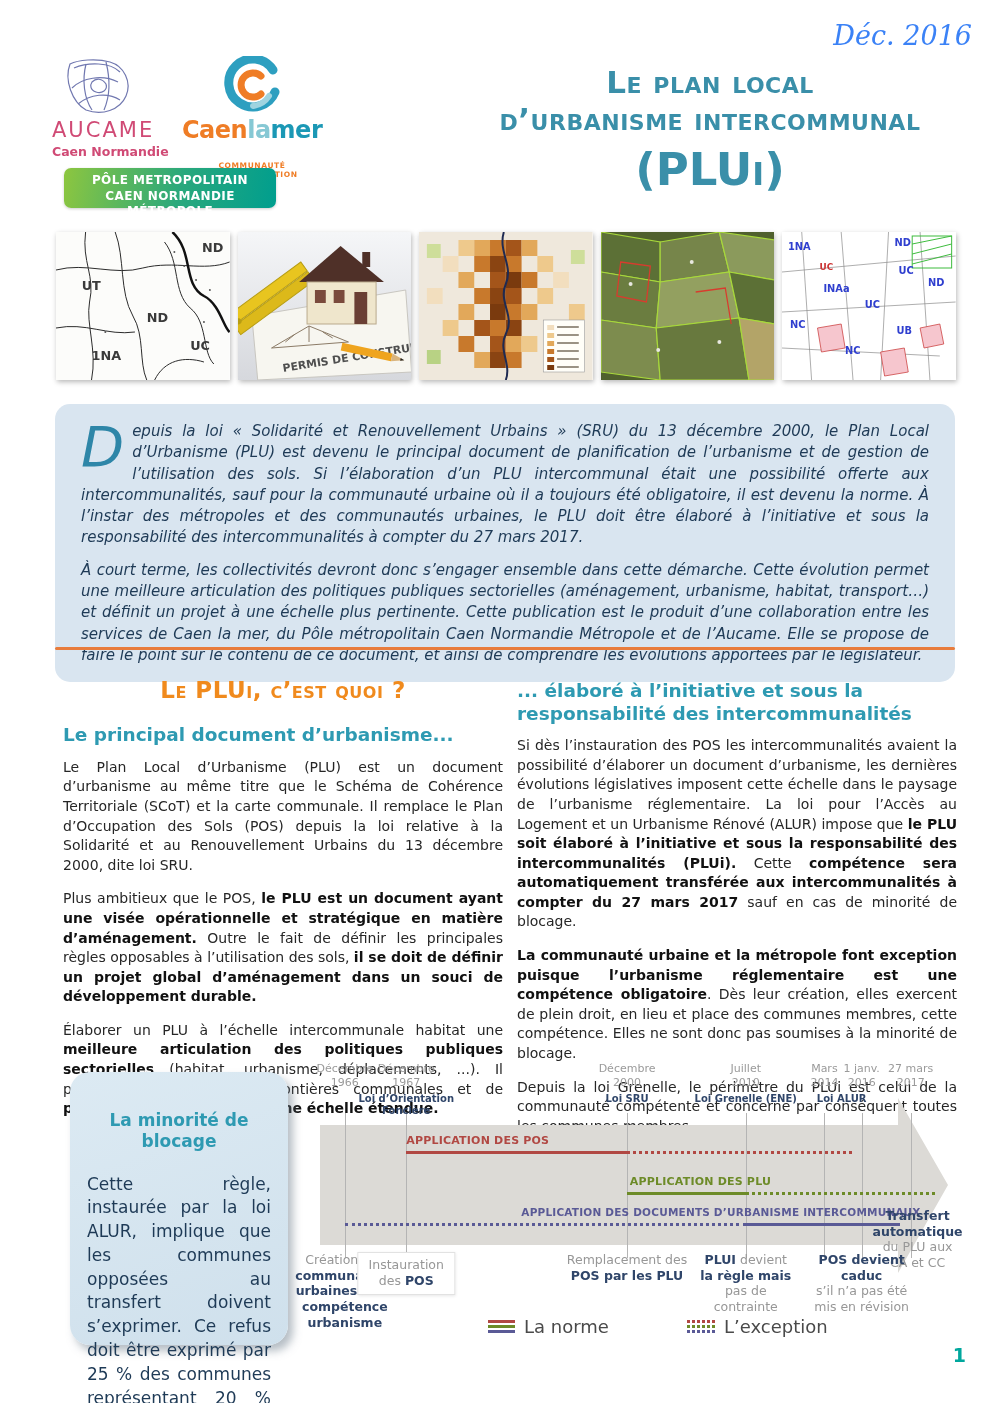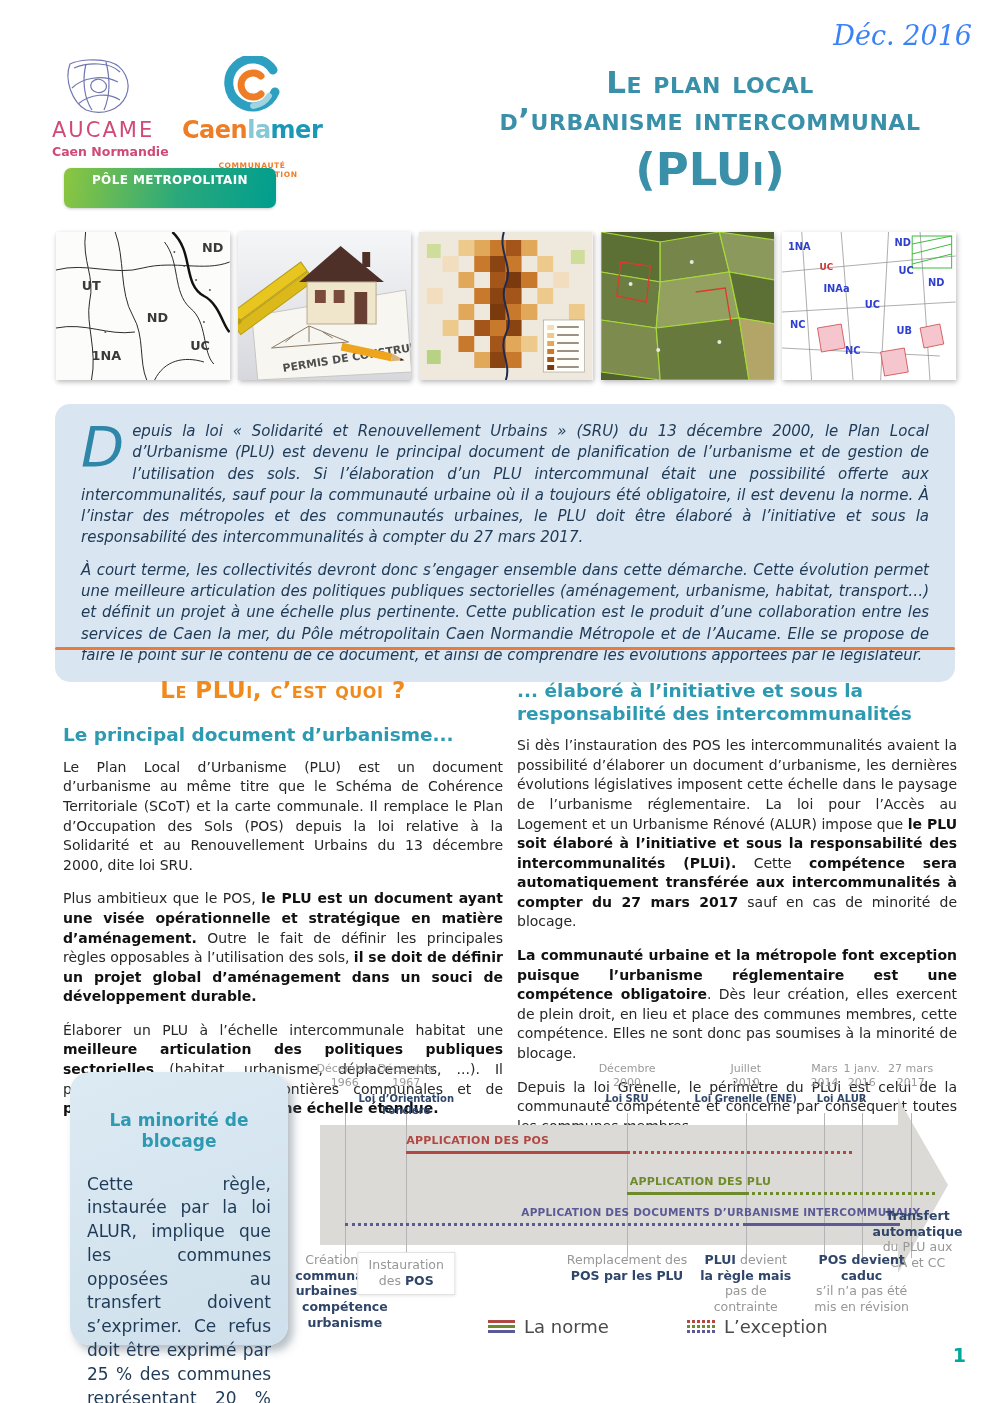--- a/index.html
+++ b/index.html
@@ -120,20 +120,21 @@
       <path d="M50,14 A24,24 0 1 0 52,36" fill="none" stroke="#2d9fc0" stroke-width="9" stroke-linecap="round"></path>
       <path d="M38,20 A12,12 0 1 0 38,38" fill="none" stroke="#ef7d26" stroke-width="7" stroke-linecap="round"></path>
       <path d="M46,40 A22,22 0 0 1 30,50" fill="none" stroke="#9fd4e0" stroke-width="6" stroke-linecap="round"></path>
     </svg>
     <div class="word"><span class="c1">Caen</span><span class="c2">la</span><span class="c3">mer</span></div>
     <div class="sub">COMMUNAUTÉ D’AGGLOMÉRATION</div>
   </div>
 
   <div class="pole-badge">
     <div>PÔLE METROPOLITAIN</div>
+    <div>CAEN NORMANDIE MÉTROPOLE</div>
   </div>
 
   <div class="main-title">
     <div class="t1">Le plan local</div>
     <div class="t1">d’urbanisme intercommunal</div>
     <div class="t3">(PLUi)</div>
   </div>
 
   <div class="strip">
     <div class="strip-item">

